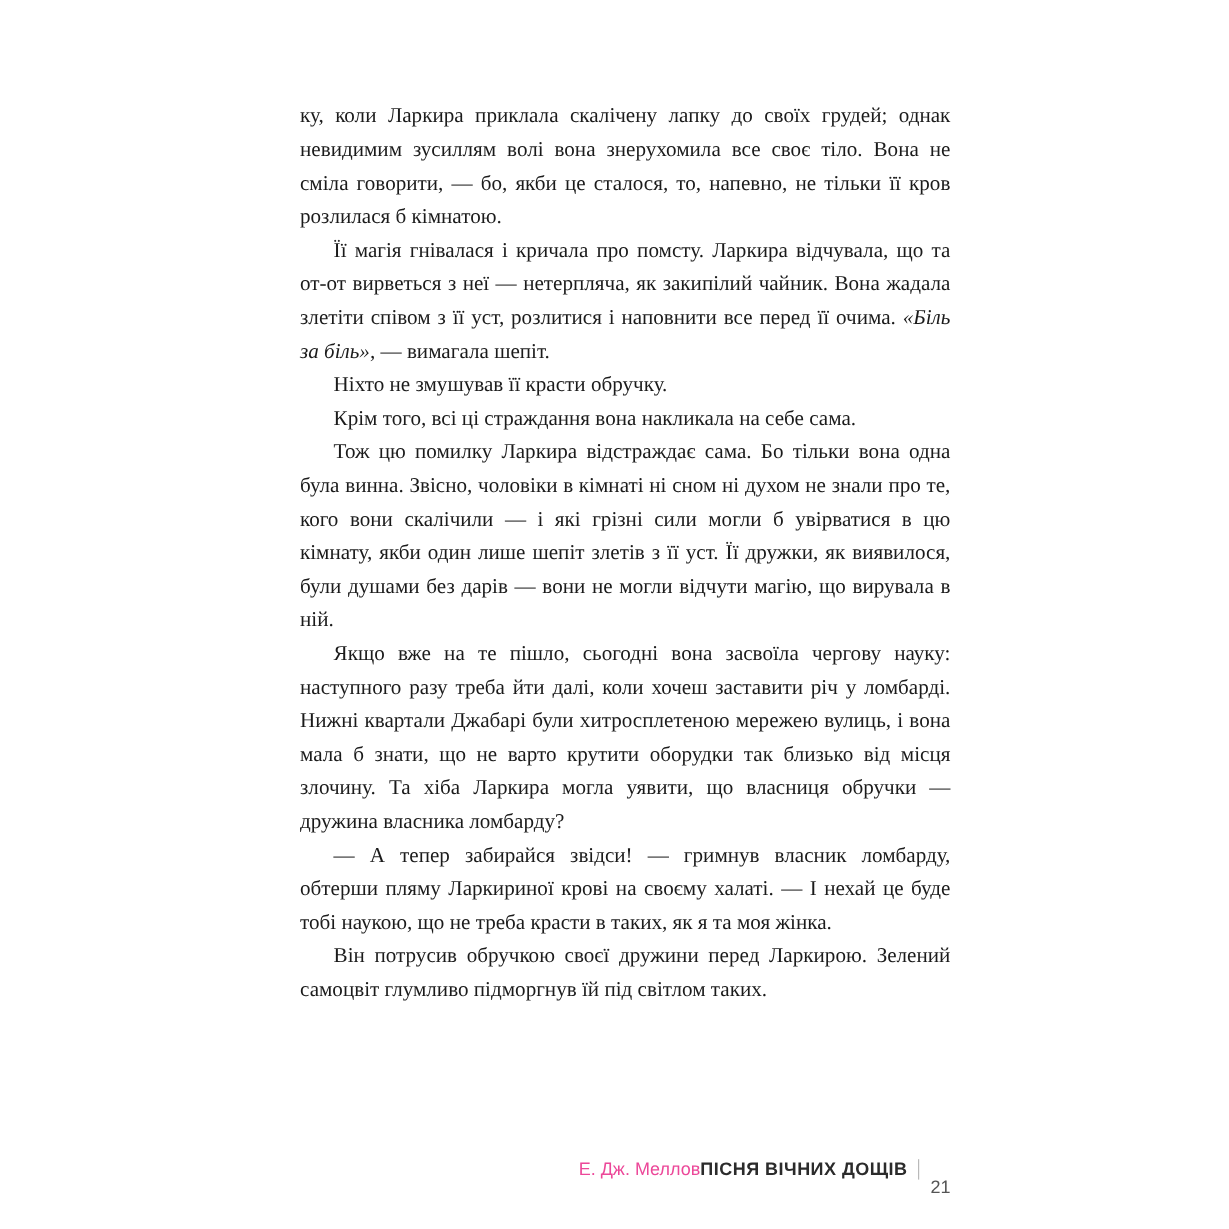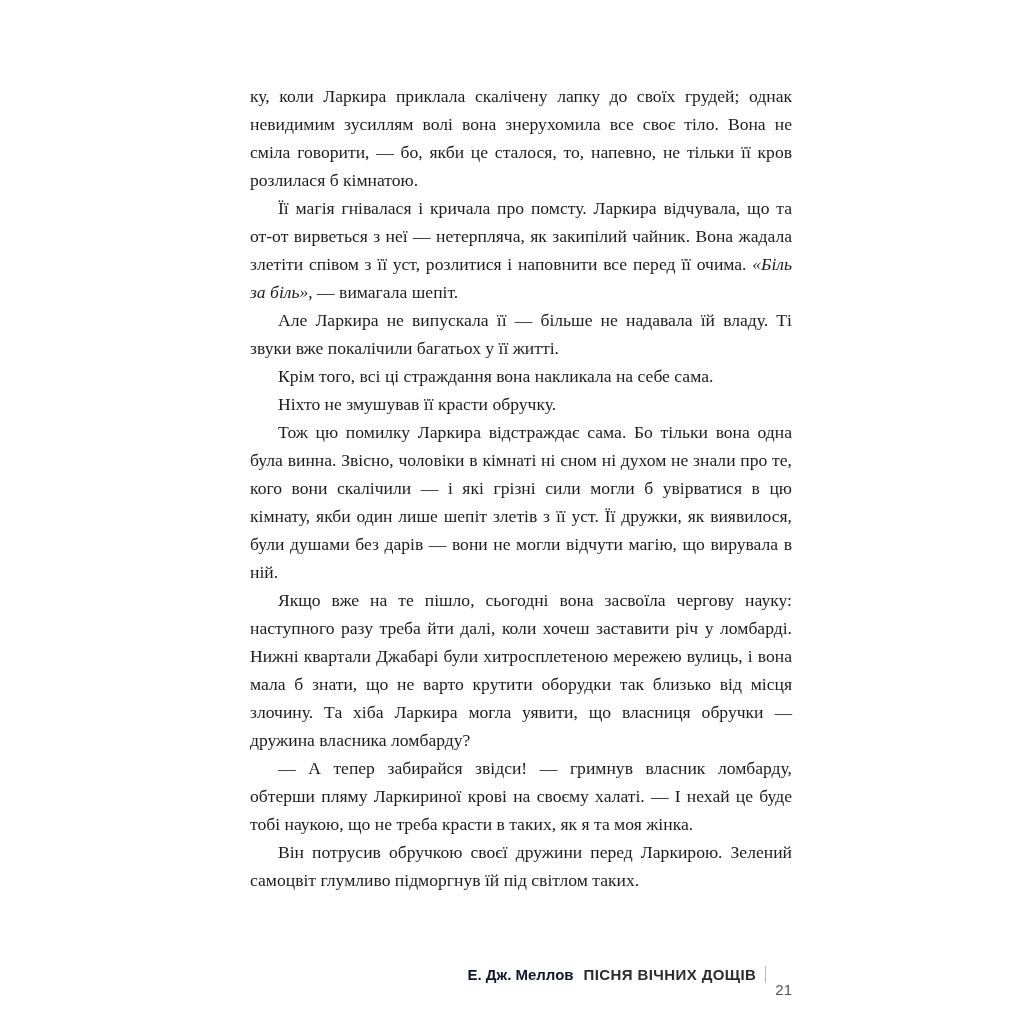--- a/index.html
+++ b/index.html
@@ -34,23 +34,22 @@
     top: 950px;
     width: 542px;
     display: flex;
     justify-content: flex-end;
     align-items: center;
     font-family: "Liberation Sans", sans-serif;
     font-size: 15px;
     white-space: nowrap;
   }
   .page-footer .author {
-    color: #0f172a;
-    font-weight: 700;
-    margin-right: 10px;
+    color: #ec4899;
+    font-weight: 400;
   }
   .page-footer .book-title {
     color: #2b2b2b;
     font-weight: 700;
     letter-spacing: 0.4px;
   }
   .page-footer .sep {
     display: inline-block;
     width: 1px;
     height: 17px;
@@ -64,23 +63,22 @@
   }
 </style>
 </head>
 <body>
 
 <div class="book-page">
 
   <div class="text-block">
       <p class="para"><span>ку, коли Ларкира приклала скалічену лапку до своїх грудей; однак невидимим зусиллям волі вона знерухомила все своє тіло. Вона не сміла говорити, — бо, якби це сталося, то, напевно, не тільки її кров розлилася б кімнатою.</span></p>
       <p class="para indent"><span>Її магія гнівалася і кричала про помсту. Ларкира відчувала, що та от-от вирветься з неї — нетерпляча, як закипілий чайник. Вона жадала злетіти співом з її уст, розлитися і наповнити все перед її очима. </span><em>«Біль за біль»</em><span>, — вимагала шепіт.</span></p>
-      <p class="para indent"><span>Але Ларкира не випускала її — більше не надавала їй владу. Ті звуки вже покалічили багатьох у її житті.</span></p>
+      <p class="para indent"><span>Ніхто не змушував її красти обручку.</span></p>
       <p class="para indent"><span>Крім того, всі ці страждання вона накликала на себе сама.</span></p>
-      <p class="para indent"><span>Ніхто не змушував її красти обручку.</span></p>
       <p class="para indent"><span>Тож цю помилку Ларкира відстраждає сама. Бо тільки вона одна була винна. Звісно, чоловіки в кімнаті ні сном ні духом не знали про те, кого вони скалічили — і які грізні сили могли б увірватися в цю кімнату, якби один лише шепіт злетів з її уст. Її дружки, як виявилося, були душами без дарів — вони не могли відчути магію, що вирувала в ній.</span></p>
       <p class="para indent"><span>Якщо вже на те пішло, сьогодні вона засвоїла чергову науку: наступного разу треба йти далі, коли хочеш заставити річ у ломбарді. Нижні квартали Джабарі були хитросплетеною мережею вулиць, і вона мала б знати, що не варто крутити оборудки так близько від місця злочину. Та хіба Ларкира могла уявити, що власниця обручки — дружина власника ломбарду?</span></p>
       <p class="para indent"><span>— А тепер забирайся звідси! — гримнув власник ломбарду, обтерши пляму Ларкириної крові на своєму халаті. — І нехай це буде тобі наукою, що не треба красти в таких, як я та моя жінка.</span></p>
       <p class="para indent"><span>Він потрусив обручкою своєї дружини перед Ларкирою. Зелений самоцвіт глумливо підморгнув їй під світлом таких.</span></p>
     </div>
 
   <div class="page-footer">
     <span class="author">Е. Дж. Меллов</span>
     <span class="book-title">ПІСНЯ ВІЧНИХ ДОЩІВ</span>
     <span class="sep"></span>

